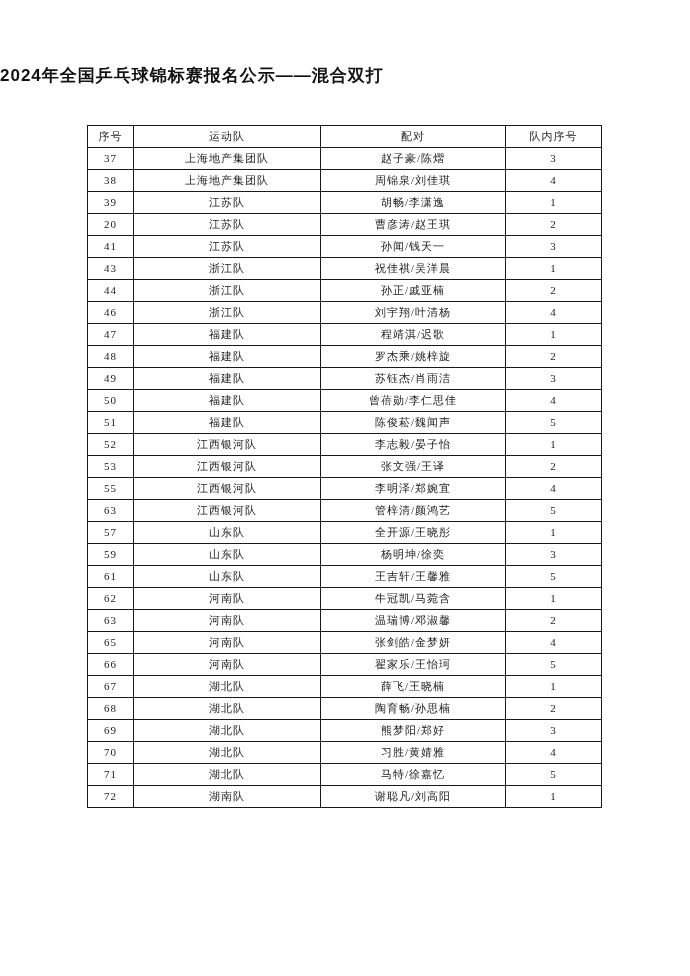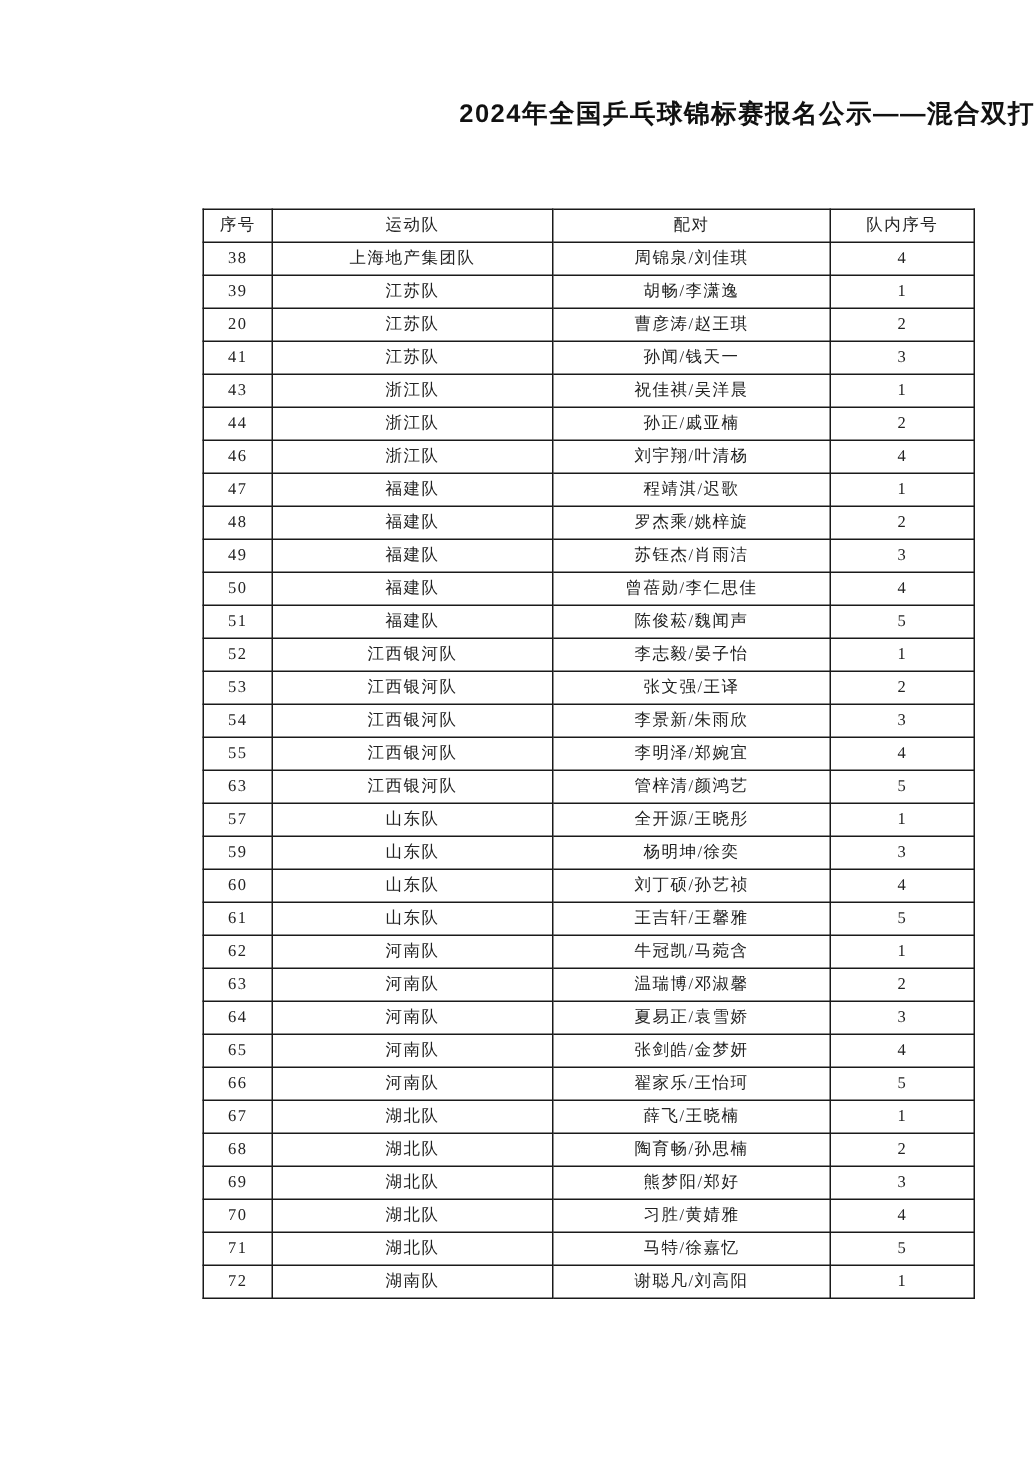--- a/index.html
+++ b/index.html
@@ -12,36 +12,35 @@
     color: #1c1c1c;
     overflow: hidden;
   }
   .page {
     width: 690px;
     height: 976px;
     background: #ffffff;
     position: relative;
   }
   .title {
-    text-align: right;
+    text-align: left;
     font-size: 17px;
     font-weight: bold;
     color: #111111;
     padding-top: 64px;
     letter-spacing: 1px;
     font-family: "Liberation Sans", "DejaVu Sans", sans-serif;
   }
   table.reg {
     border-collapse: collapse;
     table-layout: fixed;
     position: absolute;
     left: 87px;
-    top: 139px;
+    top: 125px;
     width: 514px;
-    margin-left: 48px;
   }
   table.reg th, table.reg td {
     border: 1px solid #1a1a1a;
     text-align: center;
     vertical-align: middle;
     font-size: 11px;
     height: 21px;
     line-height: 21px;
     padding: 0 2px;
     font-weight: normal;
@@ -72,20 +71,26 @@
     <thead>
       <tr>
         <th>序号</th>
         <th>运动队</th>
         <th>配对</th>
         <th>队内序号</th>
       </tr>
     </thead>
     <tbody>
         <tr>
+          <td>37</td>
+          <td>上海地产集团队</td>
+          <td>赵子豪/陈熠</td>
+          <td>3</td>
+        </tr>
+        <tr>
           <td>38</td>
           <td>上海地产集团队</td>
           <td>周锦泉/刘佳琪</td>
           <td>4</td>
         </tr>
         <tr>
           <td>39</td>
           <td>江苏队</td>
           <td>胡畅/李潇逸</td>
           <td>1</td>
@@ -156,26 +161,20 @@
           <td>李志毅/晏子怡</td>
           <td>1</td>
         </tr>
         <tr>
           <td>53</td>
           <td>江西银河队</td>
           <td>张文强/王译</td>
           <td>2</td>
         </tr>
         <tr>
-          <td>54</td>
-          <td>江西银河队</td>
-          <td>李景新/朱雨欣</td>
-          <td>3</td>
-        </tr>
-        <tr>
           <td>55</td>
           <td>江西银河队</td>
           <td>李明泽/郑婉宜</td>
           <td>4</td>
         </tr>
         <tr>
           <td>63</td>
           <td>江西银河队</td>
           <td>管梓清/颜鸿艺</td>
           <td>5</td>
@@ -186,50 +185,38 @@
           <td>全开源/王晓彤</td>
           <td>1</td>
         </tr>
         <tr>
           <td>59</td>
           <td>山东队</td>
           <td>杨明坤/徐奕</td>
           <td>3</td>
         </tr>
         <tr>
-          <td>60</td>
-          <td>山东队</td>
-          <td>刘丁硕/孙艺祯</td>
-          <td>4</td>
-        </tr>
-        <tr>
           <td>61</td>
           <td>山东队</td>
           <td>王吉轩/王馨雅</td>
           <td>5</td>
         </tr>
         <tr>
           <td>62</td>
           <td>河南队</td>
           <td>牛冠凯/马菀含</td>
           <td>1</td>
         </tr>
         <tr>
           <td>63</td>
           <td>河南队</td>
           <td>温瑞博/邓淑馨</td>
           <td>2</td>
         </tr>
         <tr>
-          <td>64</td>
-          <td>河南队</td>
-          <td>夏易正/袁雪娇</td>
-          <td>3</td>
-        </tr>
-        <tr>
           <td>65</td>
           <td>河南队</td>
           <td>张剑皓/金梦妍</td>
           <td>4</td>
         </tr>
         <tr>
           <td>66</td>
           <td>河南队</td>
           <td>翟家乐/王怡珂</td>
           <td>5</td>

